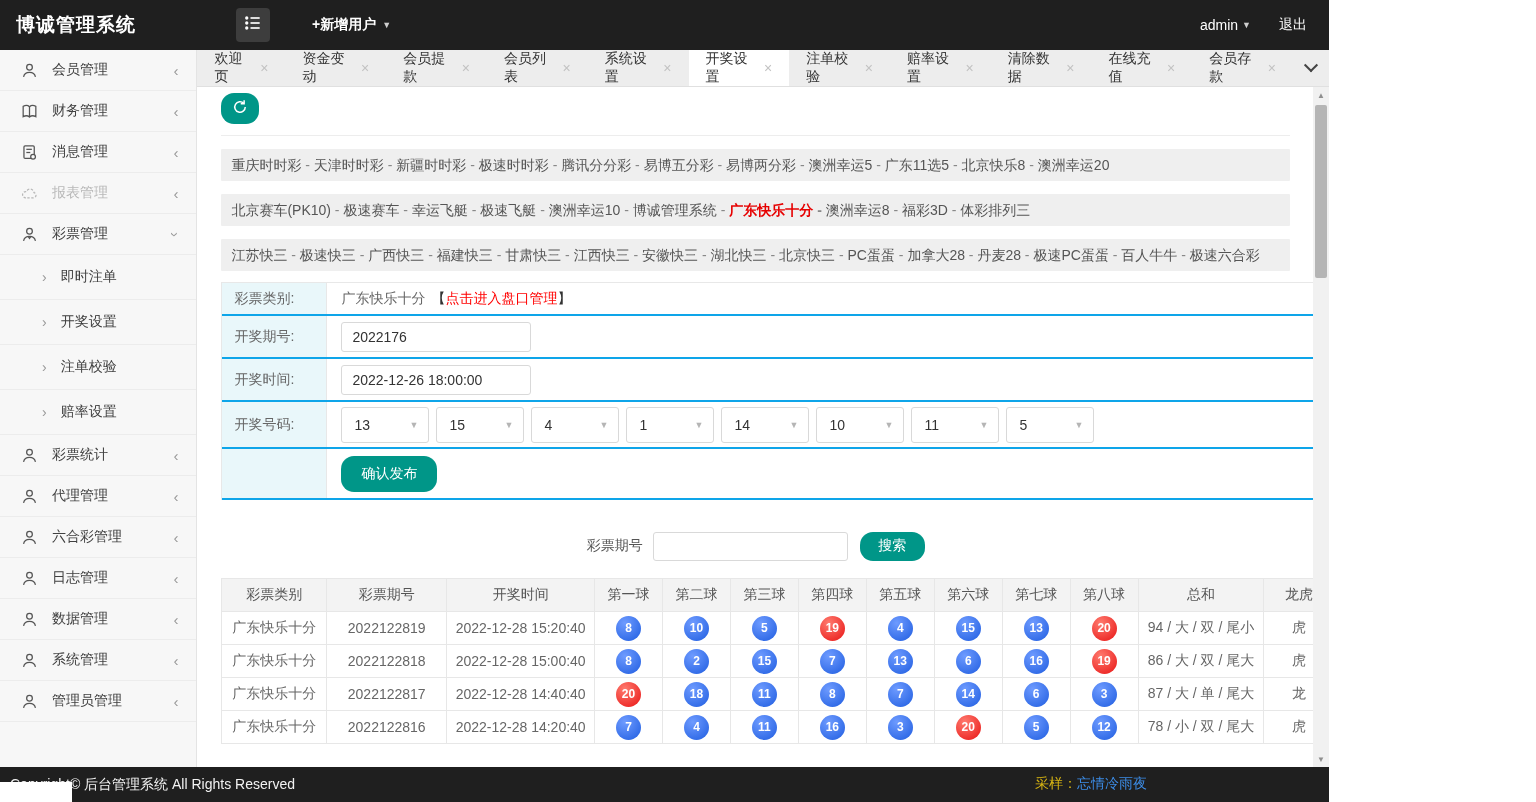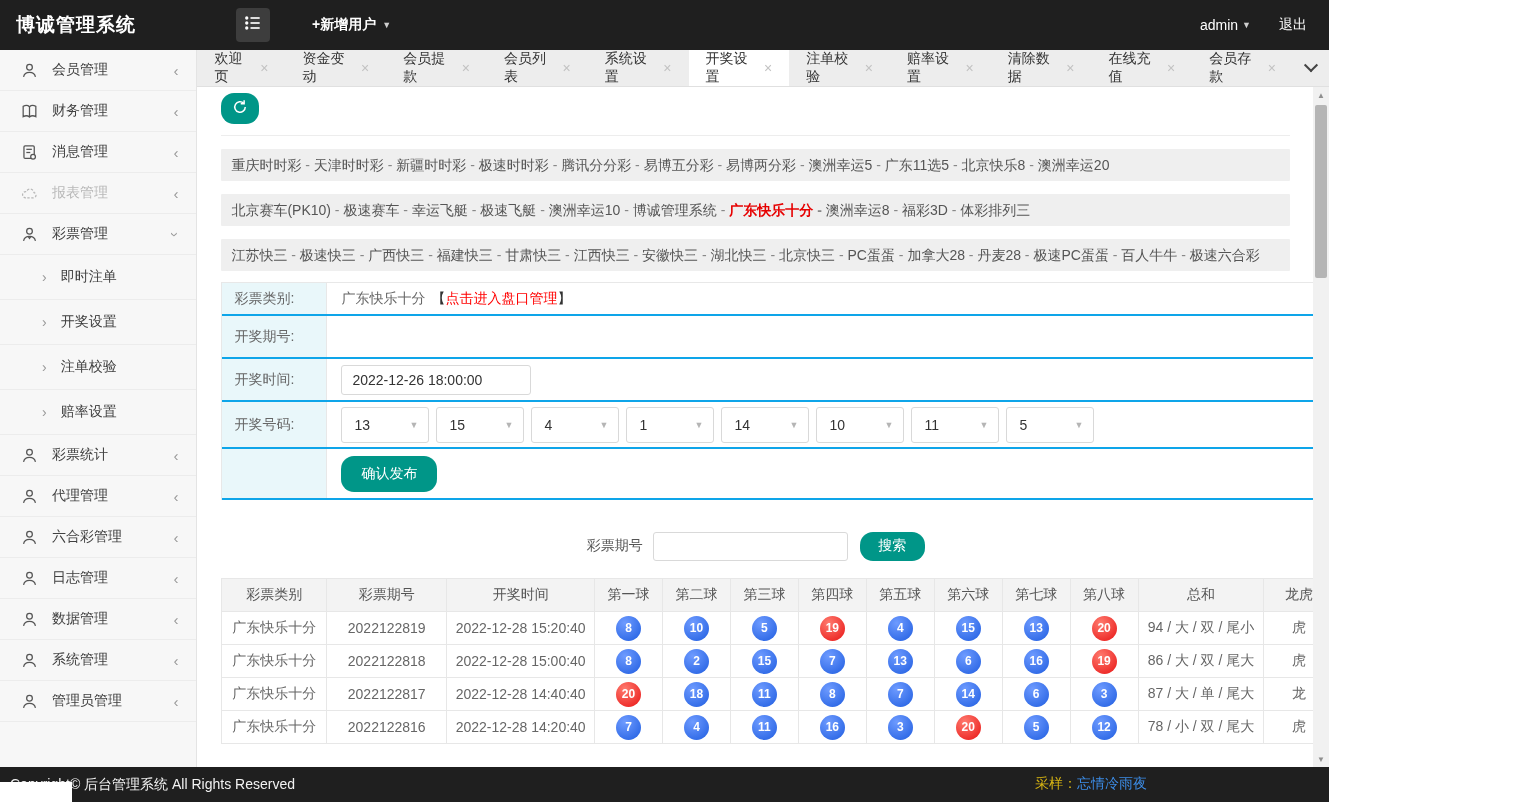--- a/index.html
+++ b/index.html
@@ -321,20 +321,23 @@
             <div class="f-label">彩票类别:</div>
             <div class="f-value">
               <span>广东快乐十分</span>
               <span style="color:#333;margin-left:6px;">【</span>
                 <span class="red-link">点击进入盘口管理</span>
                 <span style="color:#333;">】</span>
             </div>
           </div>
           <div class="f-row" style="height:43px;">
             <div class="f-label">开奖期号:</div>
+            <div class="f-value">
+                <input class="txt-input" value="2022176" style="">
+              </div>
           </div>
           <div class="f-row" style="height:43px;">
             <div class="f-label">开奖时间:</div>
             <div class="f-value">
                 <input class="txt-input" value="2022-12-26 18:00:00" style="">
               </div>
           </div>
           <div class="f-row" style="height:47px;">
             <div class="f-label">开奖号码:</div>
             <div class="f-value">

